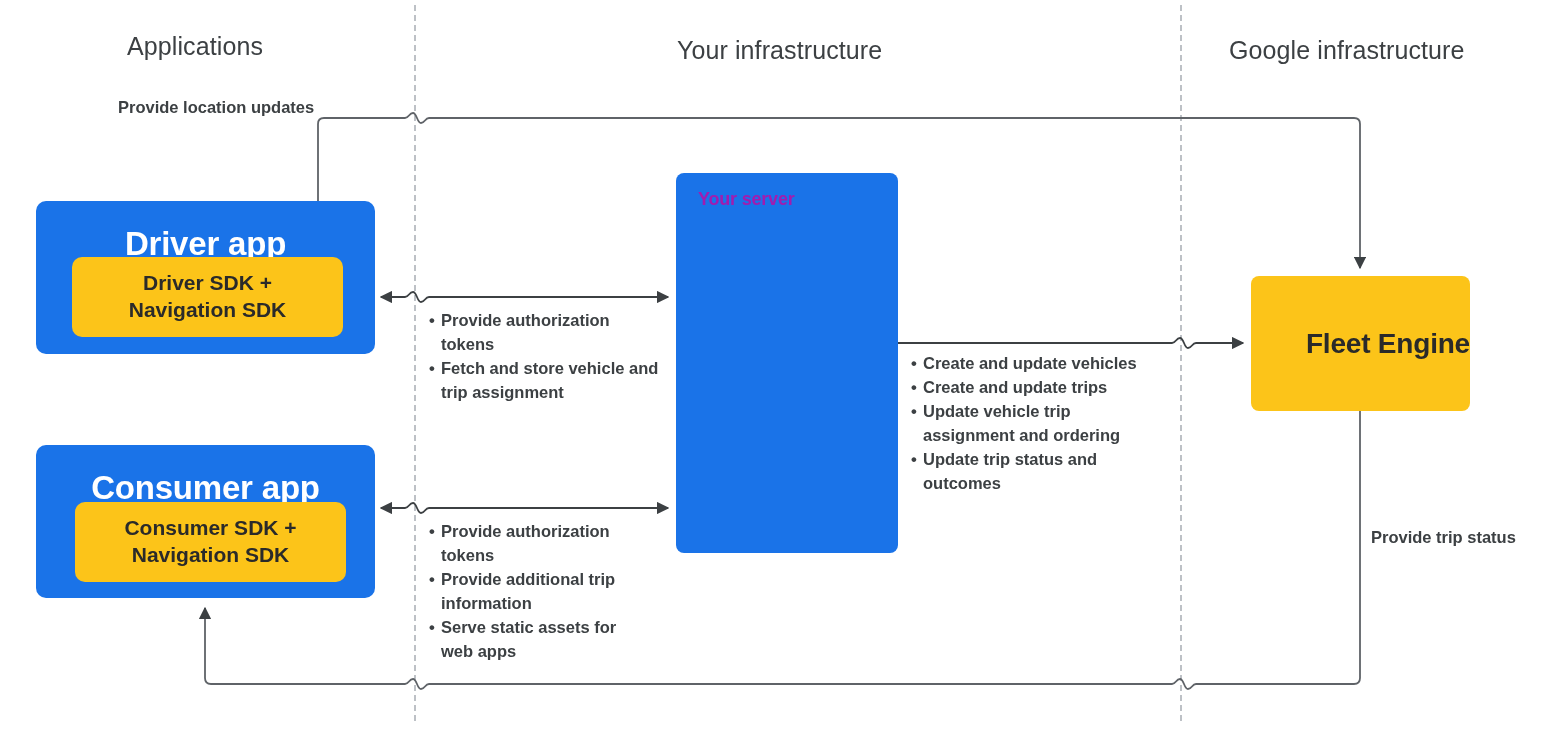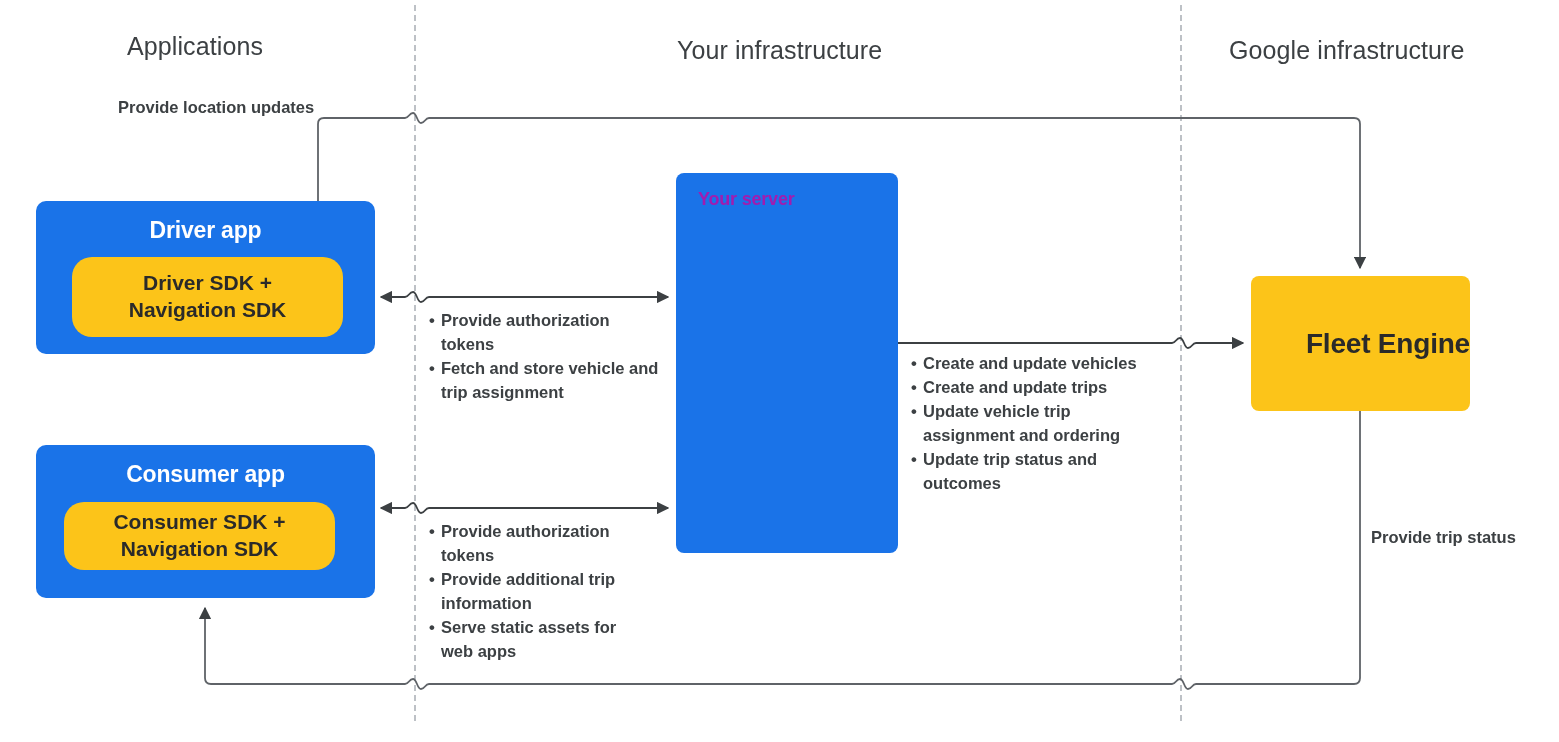--- a/index.html
+++ b/index.html
@@ -33,32 +33,32 @@
   .app-box {
     position: absolute;
     background: #1a73e8;
     border-radius: 10px;
     display: flex;
     flex-direction: column;
     align-items: center;
   }
   .app-title {
     color: #ffffff;
-    font-size: 23px;
+    font-size: 33px;
     font-weight: bold;
     line-height: 1;
-    margin-top: 18px;
+    margin-top: 26px;
     white-space: nowrap;
     letter-spacing: -.2px;
   }
   .sdk-box {
     position: absolute;
     background: #fbc02d;
     background: #fcc419;
-    border-radius: 20px;
+    border-radius: 10px;
     display: flex;
     align-items: center;
     justify-content: center;
     text-align: center;
     color: #2a2a2a;
     font-size: 21px;
     font-weight: bold;
     line-height: 1.28;
   }
 
@@ -184,21 +184,21 @@
     <div class="app-title">Driver app</div>
   </div>
   <div class="sdk-box" style="left:72px; top:257px; width:271px; height:80px; flex-direction:column;">
     <div>Driver SDK +</div>
     <div>Navigation SDK</div>
   </div>
 
   <div class="app-box" style="left:36px; top:445px; width:339px; height:153px;">
     <div class="app-title">Consumer app</div>
   </div>
-  <div class="sdk-box" style="left:64px; top:502px; width:271px; height:68px; flex-direction:column;">
+  <div class="sdk-box" style="left:75px; top:502px; width:271px; height:80px; flex-direction:column;">
     <div>Consumer SDK +</div>
     <div>Navigation SDK</div>
   </div>
 
   <div class="server-box" style="left:676px; top:173px; width:222px; height:380px;"></div>
   <div class="server-title" style="left:698px; top:189px;">Your server</div>
 
   <div class="fleet-box" style="left:1251px; top:276px; width:219px; height:135px;justify-content:flex-end;">
     <span>Fleet Engine</span>
   </div>

